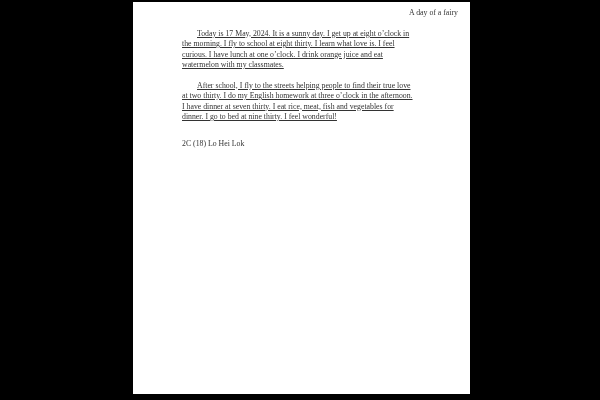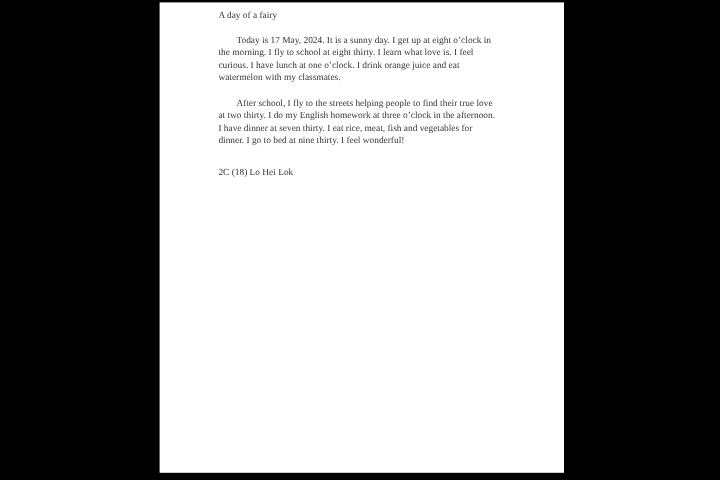--- a/index.html
+++ b/index.html
@@ -32,25 +32,27 @@
     width: 276px;
     font-family: "Liberation Serif", "DejaVu Serif", serif;
     font-size: 7.8px;
     line-height: 10.5px;
     color: #333333;
     -webkit-font-smoothing: antialiased;
   }
   .doc-title {
     margin: 0 0 10px 0;
     white-space: pre-line;
+    text-align: right;
   }
   .para {
     margin: 0 0 10px 0;
     text-indent: 15px;
     white-space: pre-line;
+    text-decoration: underline;
   }
   .signature {
     margin: 16px 0 0 0;
     white-space: pre-line;
   }
 </style>
 </head>
 <body>
 
 <div class="canvas">

